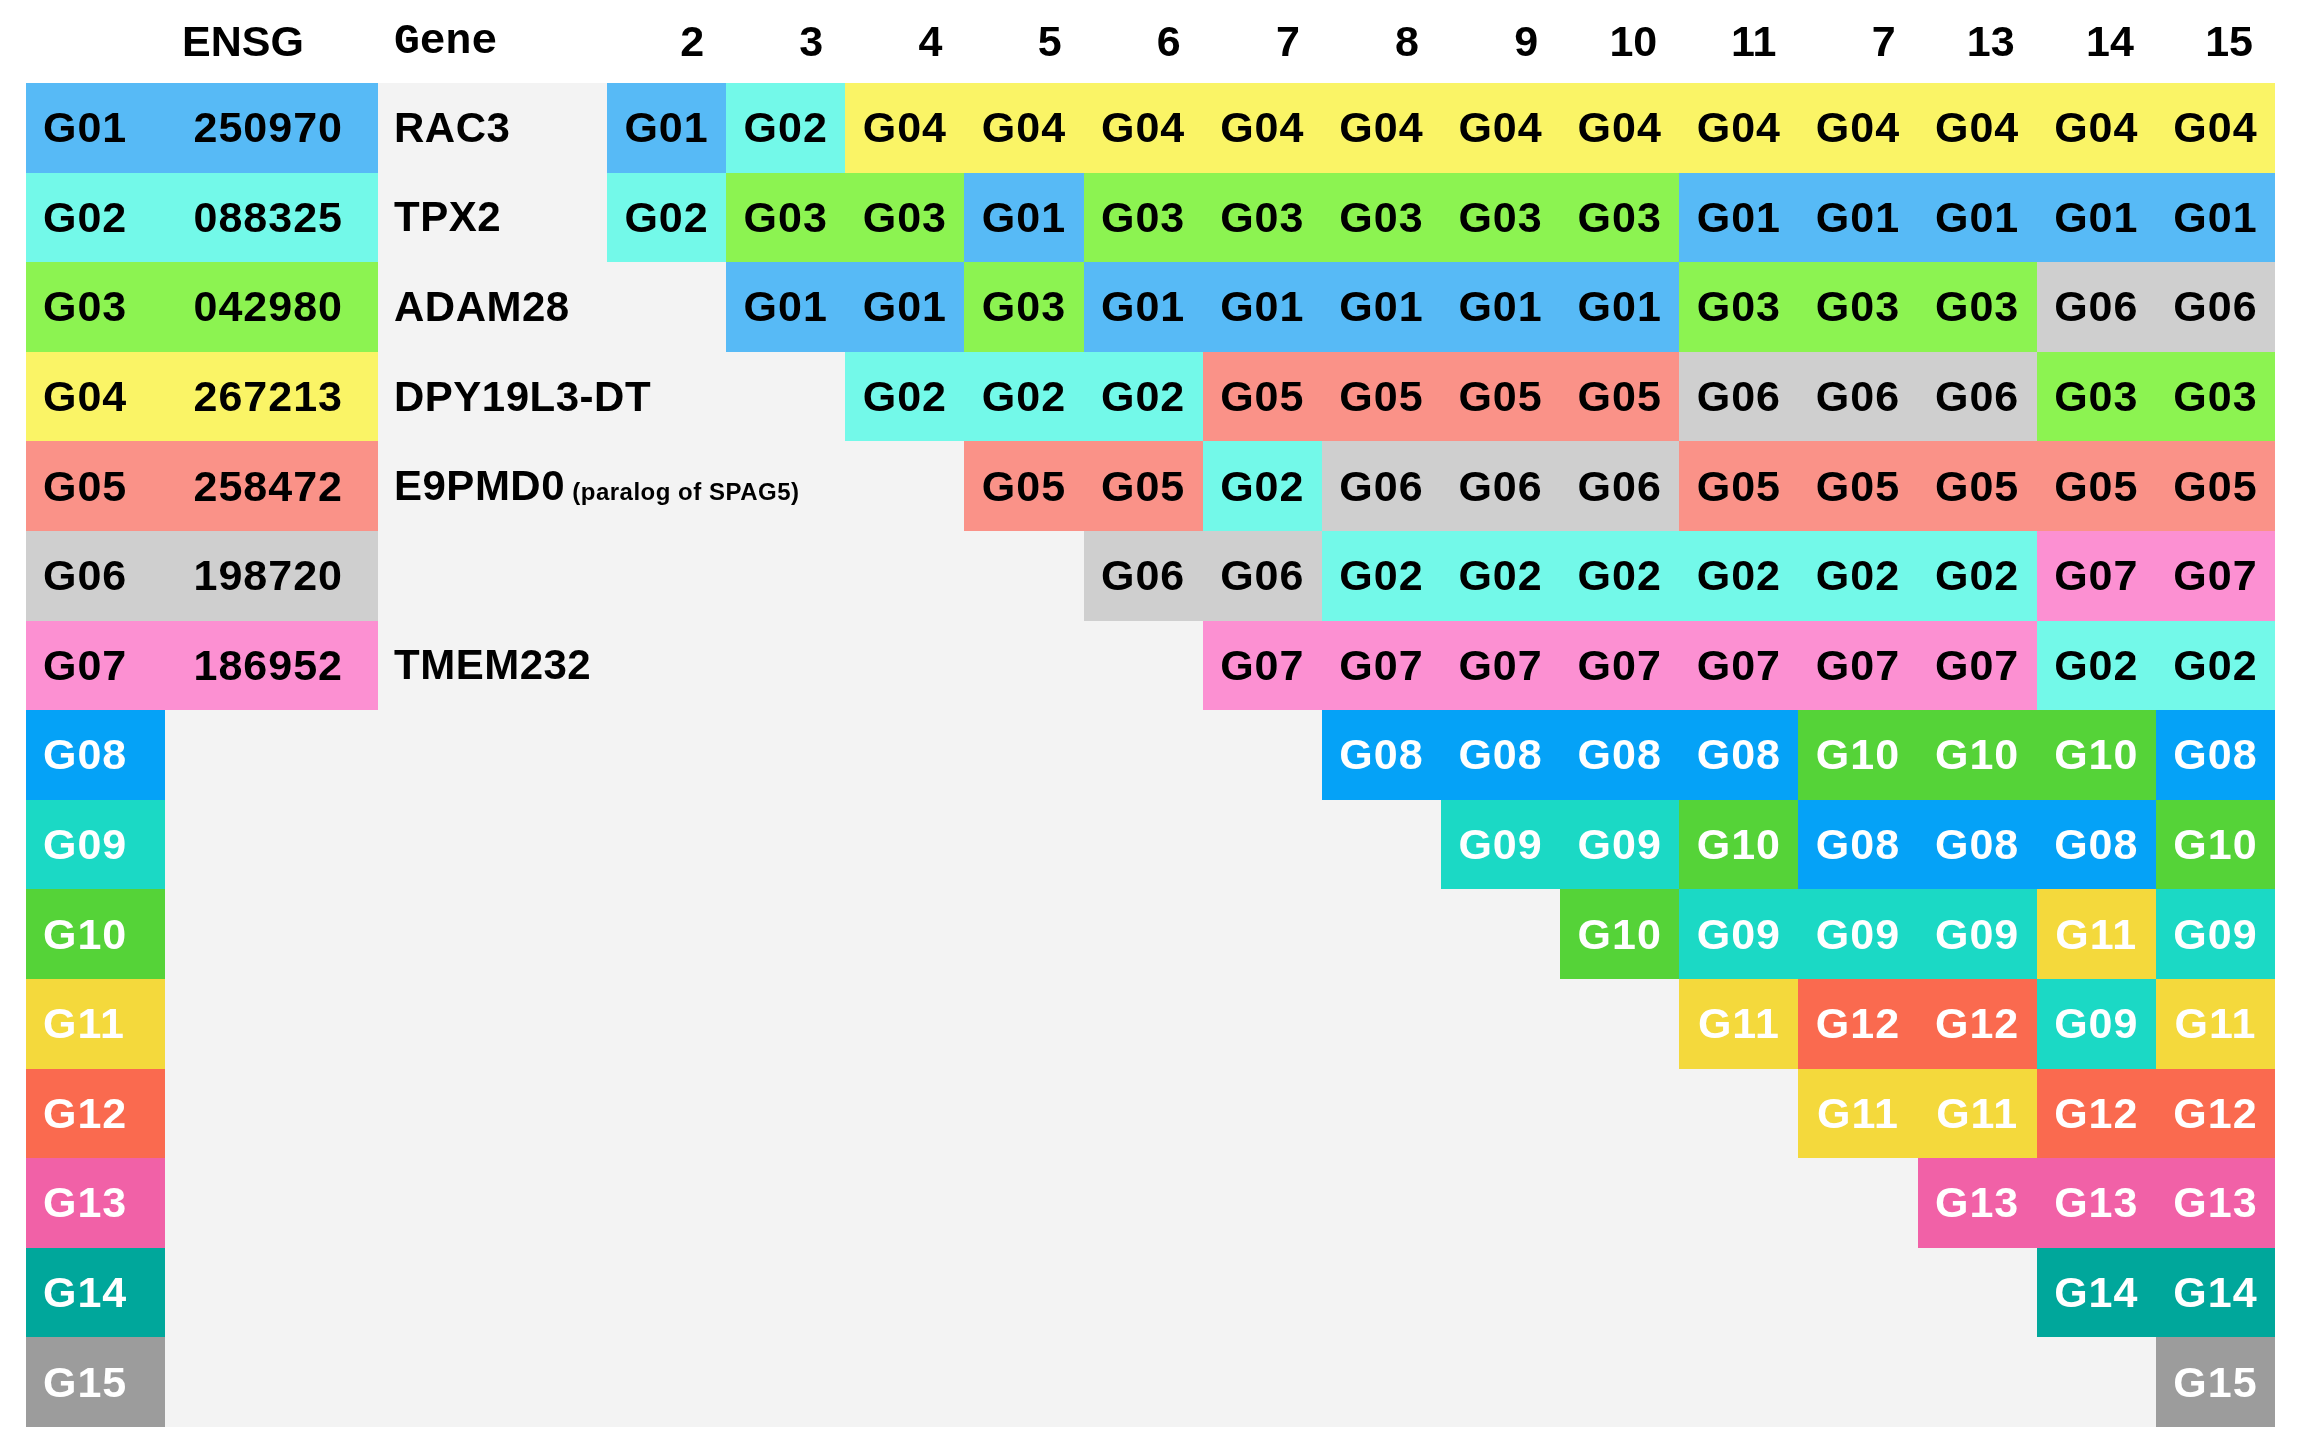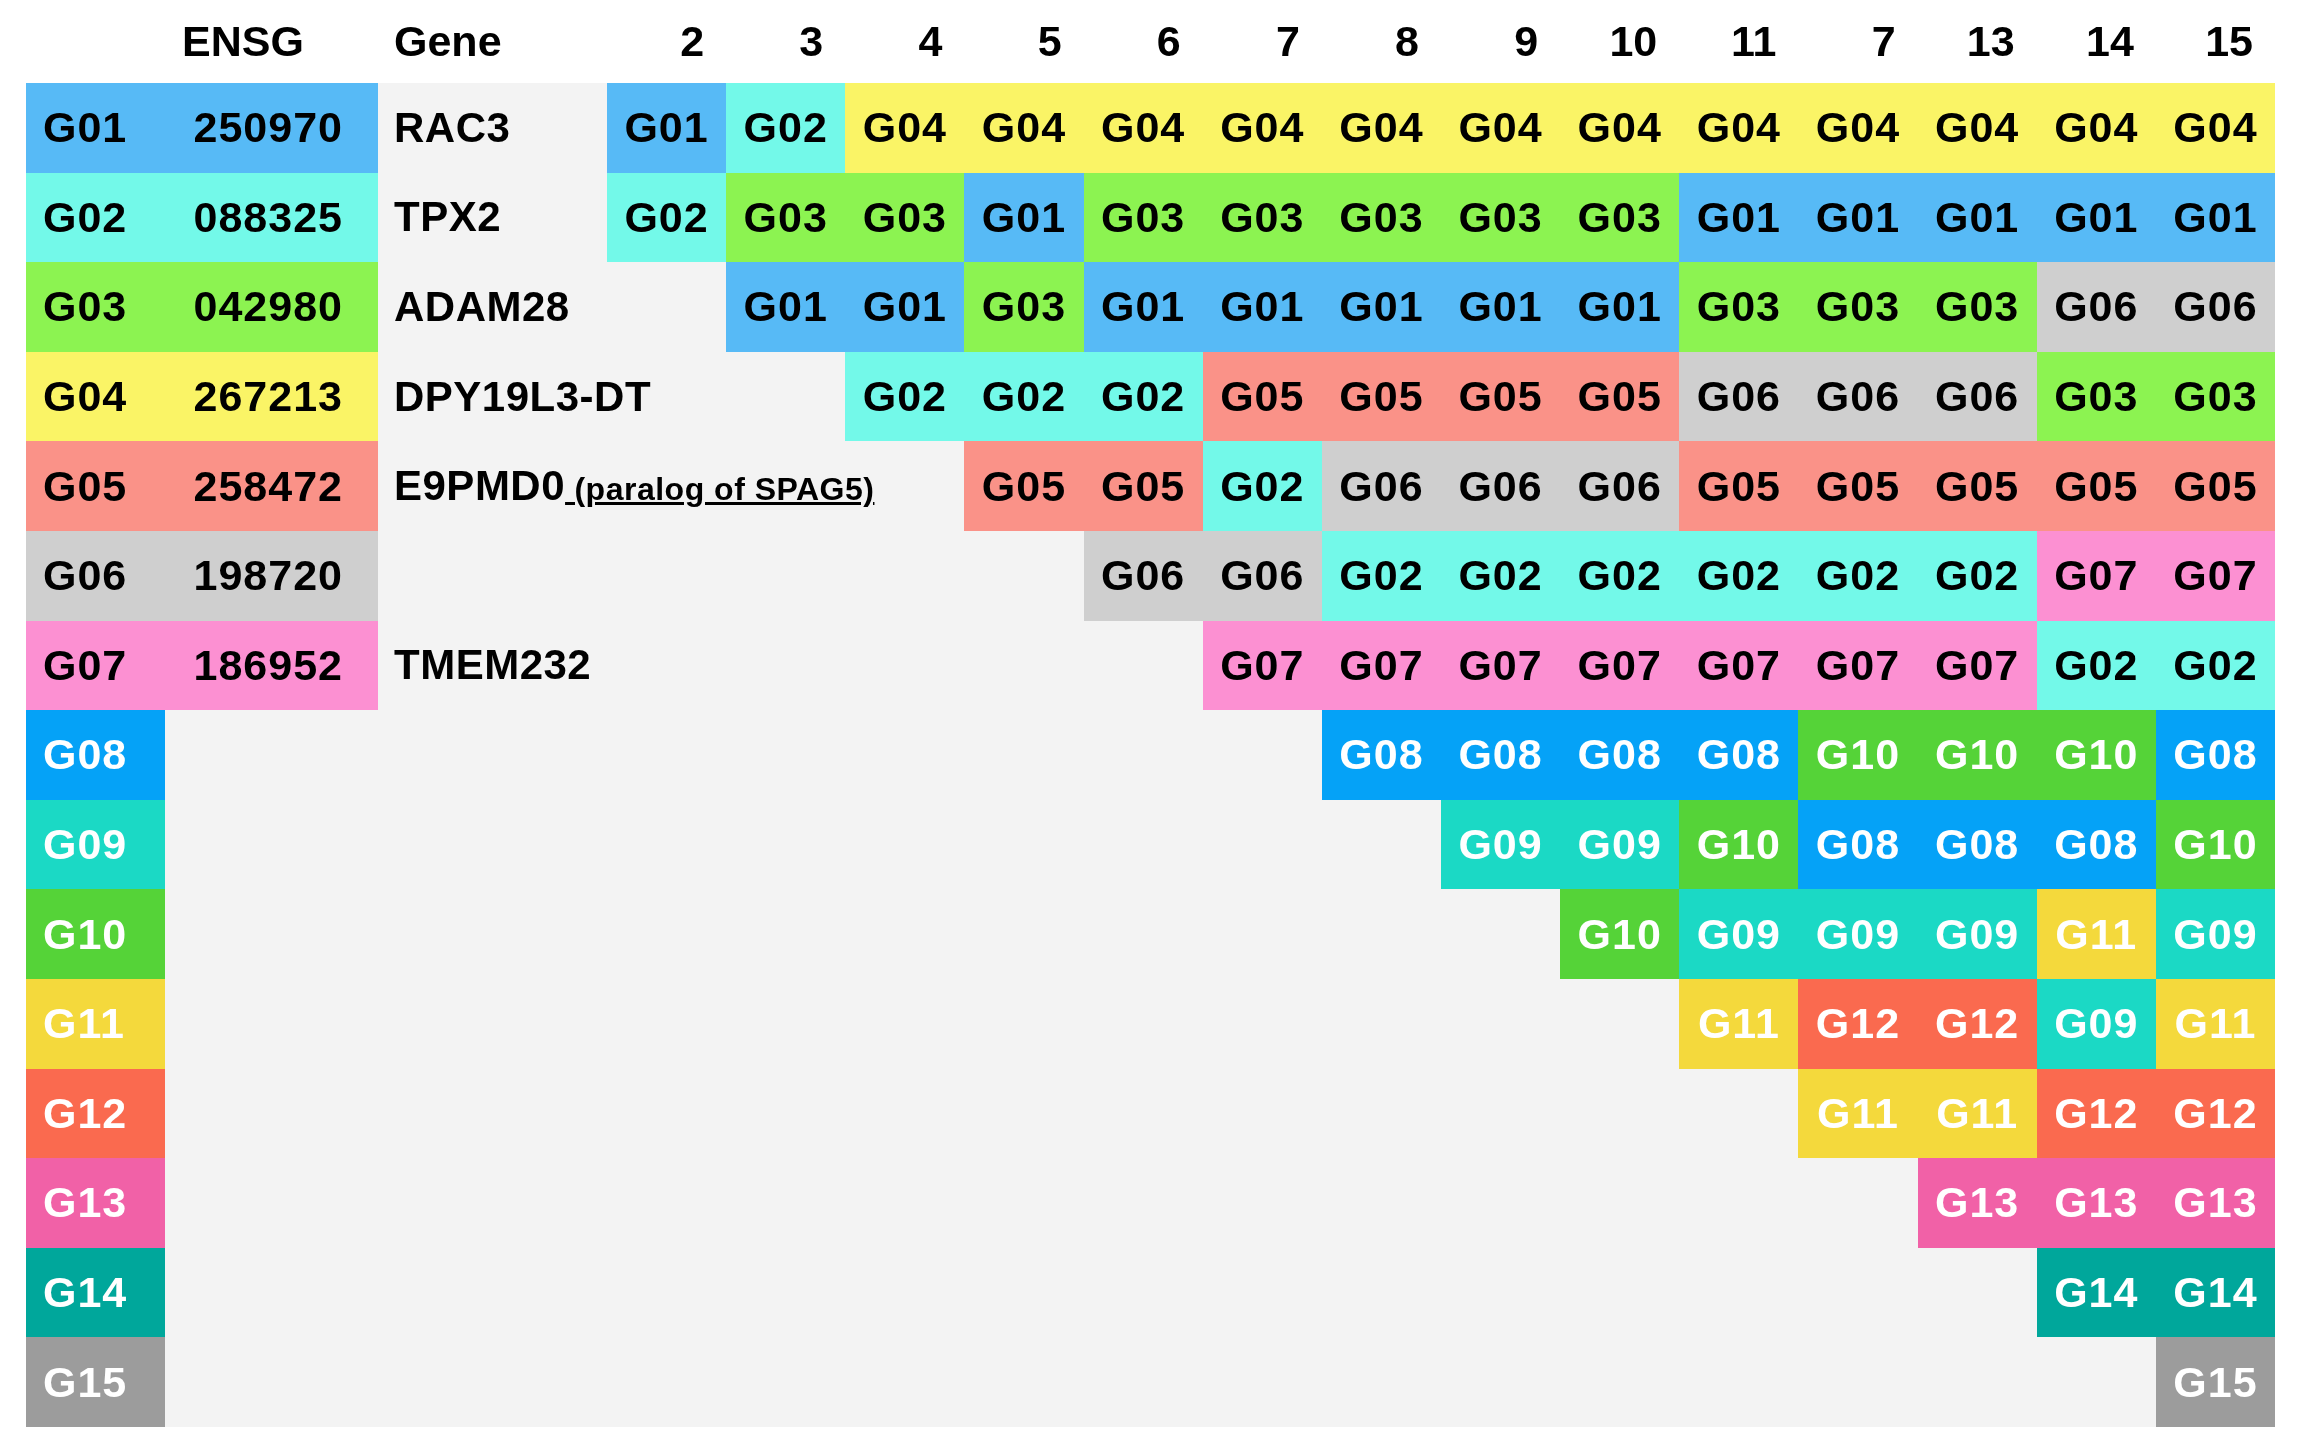--- a/index.html
+++ b/index.html
@@ -6,33 +6,33 @@
   .page{
     position:relative;width:2300px;height:1454px;background:#ffffff;overflow:hidden;
     font-family:"Liberation Sans", sans-serif;font-weight:700;color:#000;padding-left:20px;
   }
   .canvas{position:absolute;background:#F3F3F3;}
   .hdr{
     position:absolute;top:0;height:83px;display:flex;align-items:center;
     font-size:43px;font-weight:700;color:#000;box-sizing:border-box;white-space:nowrap;
   }
   .h-ensg{justify-content:center;}
-  .h-gene{justify-content:flex-start;}
+  .h-gene{justify-content:flex-start;font-family:Liberation Mono, monospace;}
   .h-k{justify-content:flex-end;padding-right:22px;}
   .row{position:absolute;left:0;width:2300px;}
   .label-block{
     position:absolute;display:flex;align-items:center;box-sizing:border-box;
     padding-left:17px;font-size:43px;letter-spacing:1px;white-space:nowrap;
   }
   .label-block .ensg-num{margin-left:auto;letter-spacing:1px;}
   .gene{
     position:absolute;display:flex;align-items:center;font-size:42px;
     white-space:nowrap;letter-spacing:0.5px;
   }
-  .gene .gene-note{font-size:32px;text-decoration:underline;}
+  .gene .gene-note{font-size:24px;}
   .cell{
     position:absolute;display:flex;align-items:center;justify-content:center;
     font-size:43px;letter-spacing:1px;box-sizing:border-box;white-space:nowrap;
   }
 </style>
 </head>
 <body>
 
 <div class="page">
   <div class="canvas" id="table-canvas" style="left: 165px; top: 83px; width: 2110px; height: 1344px; background: rgb(243, 243, 243);"></div>

